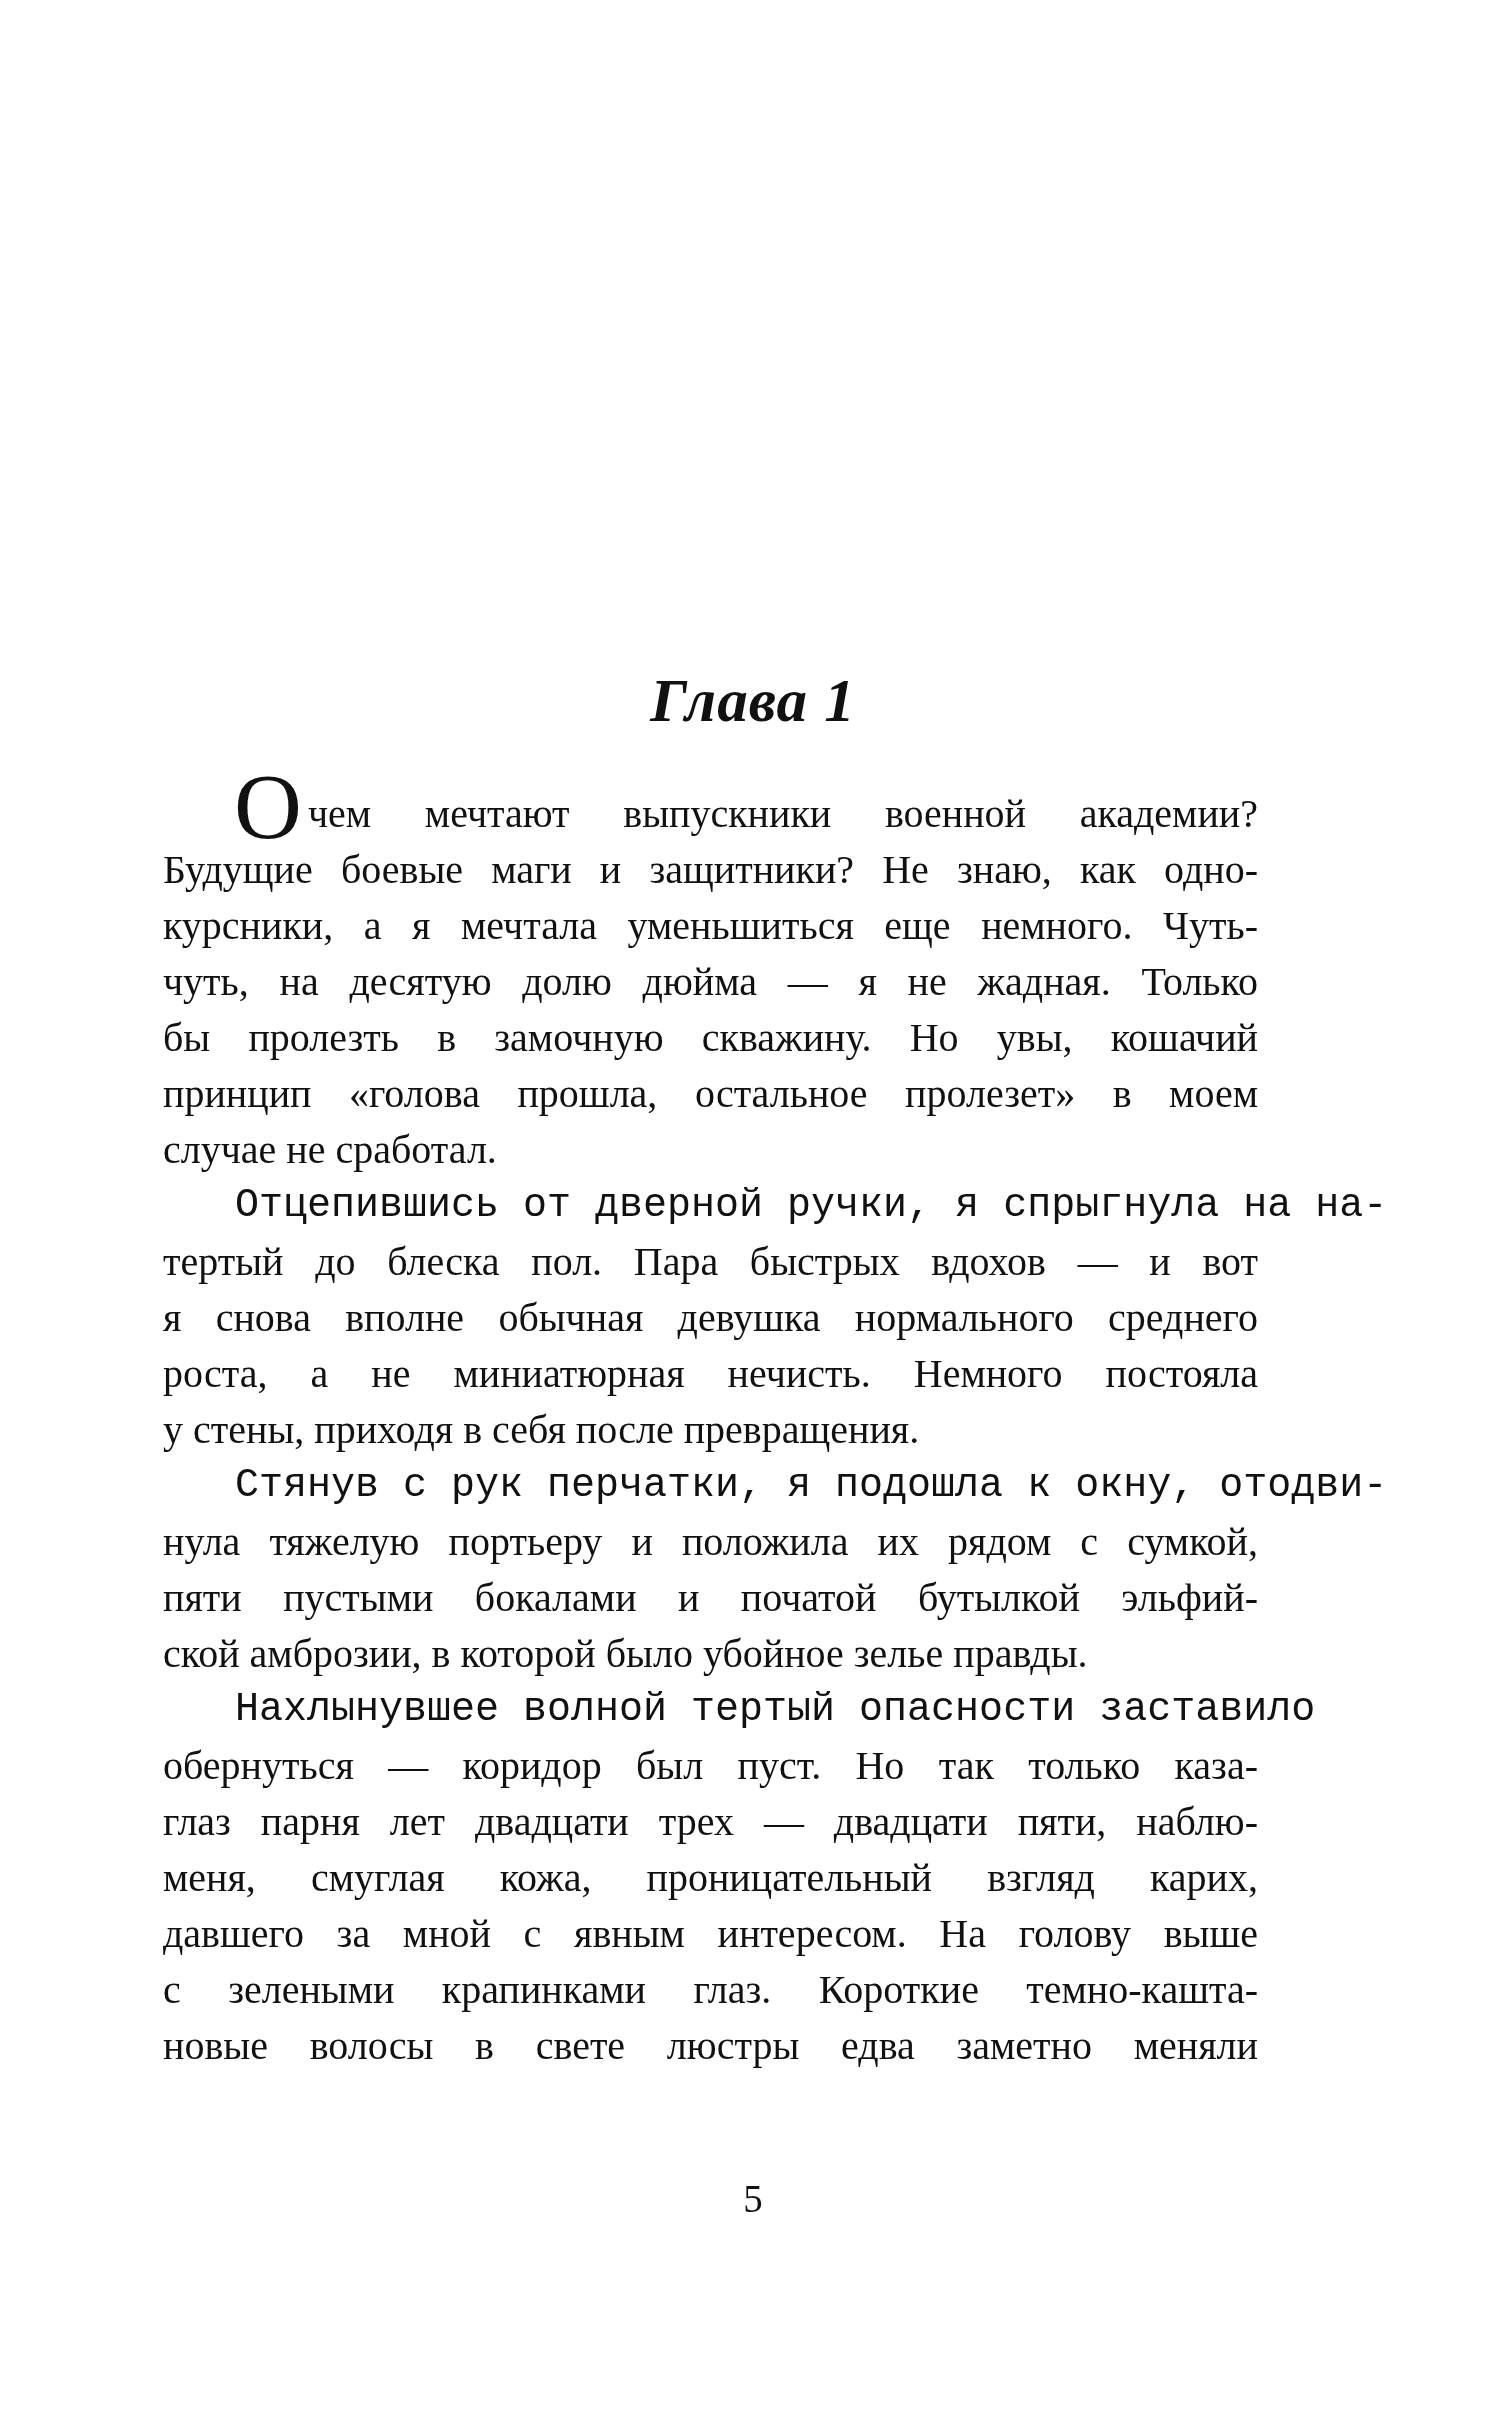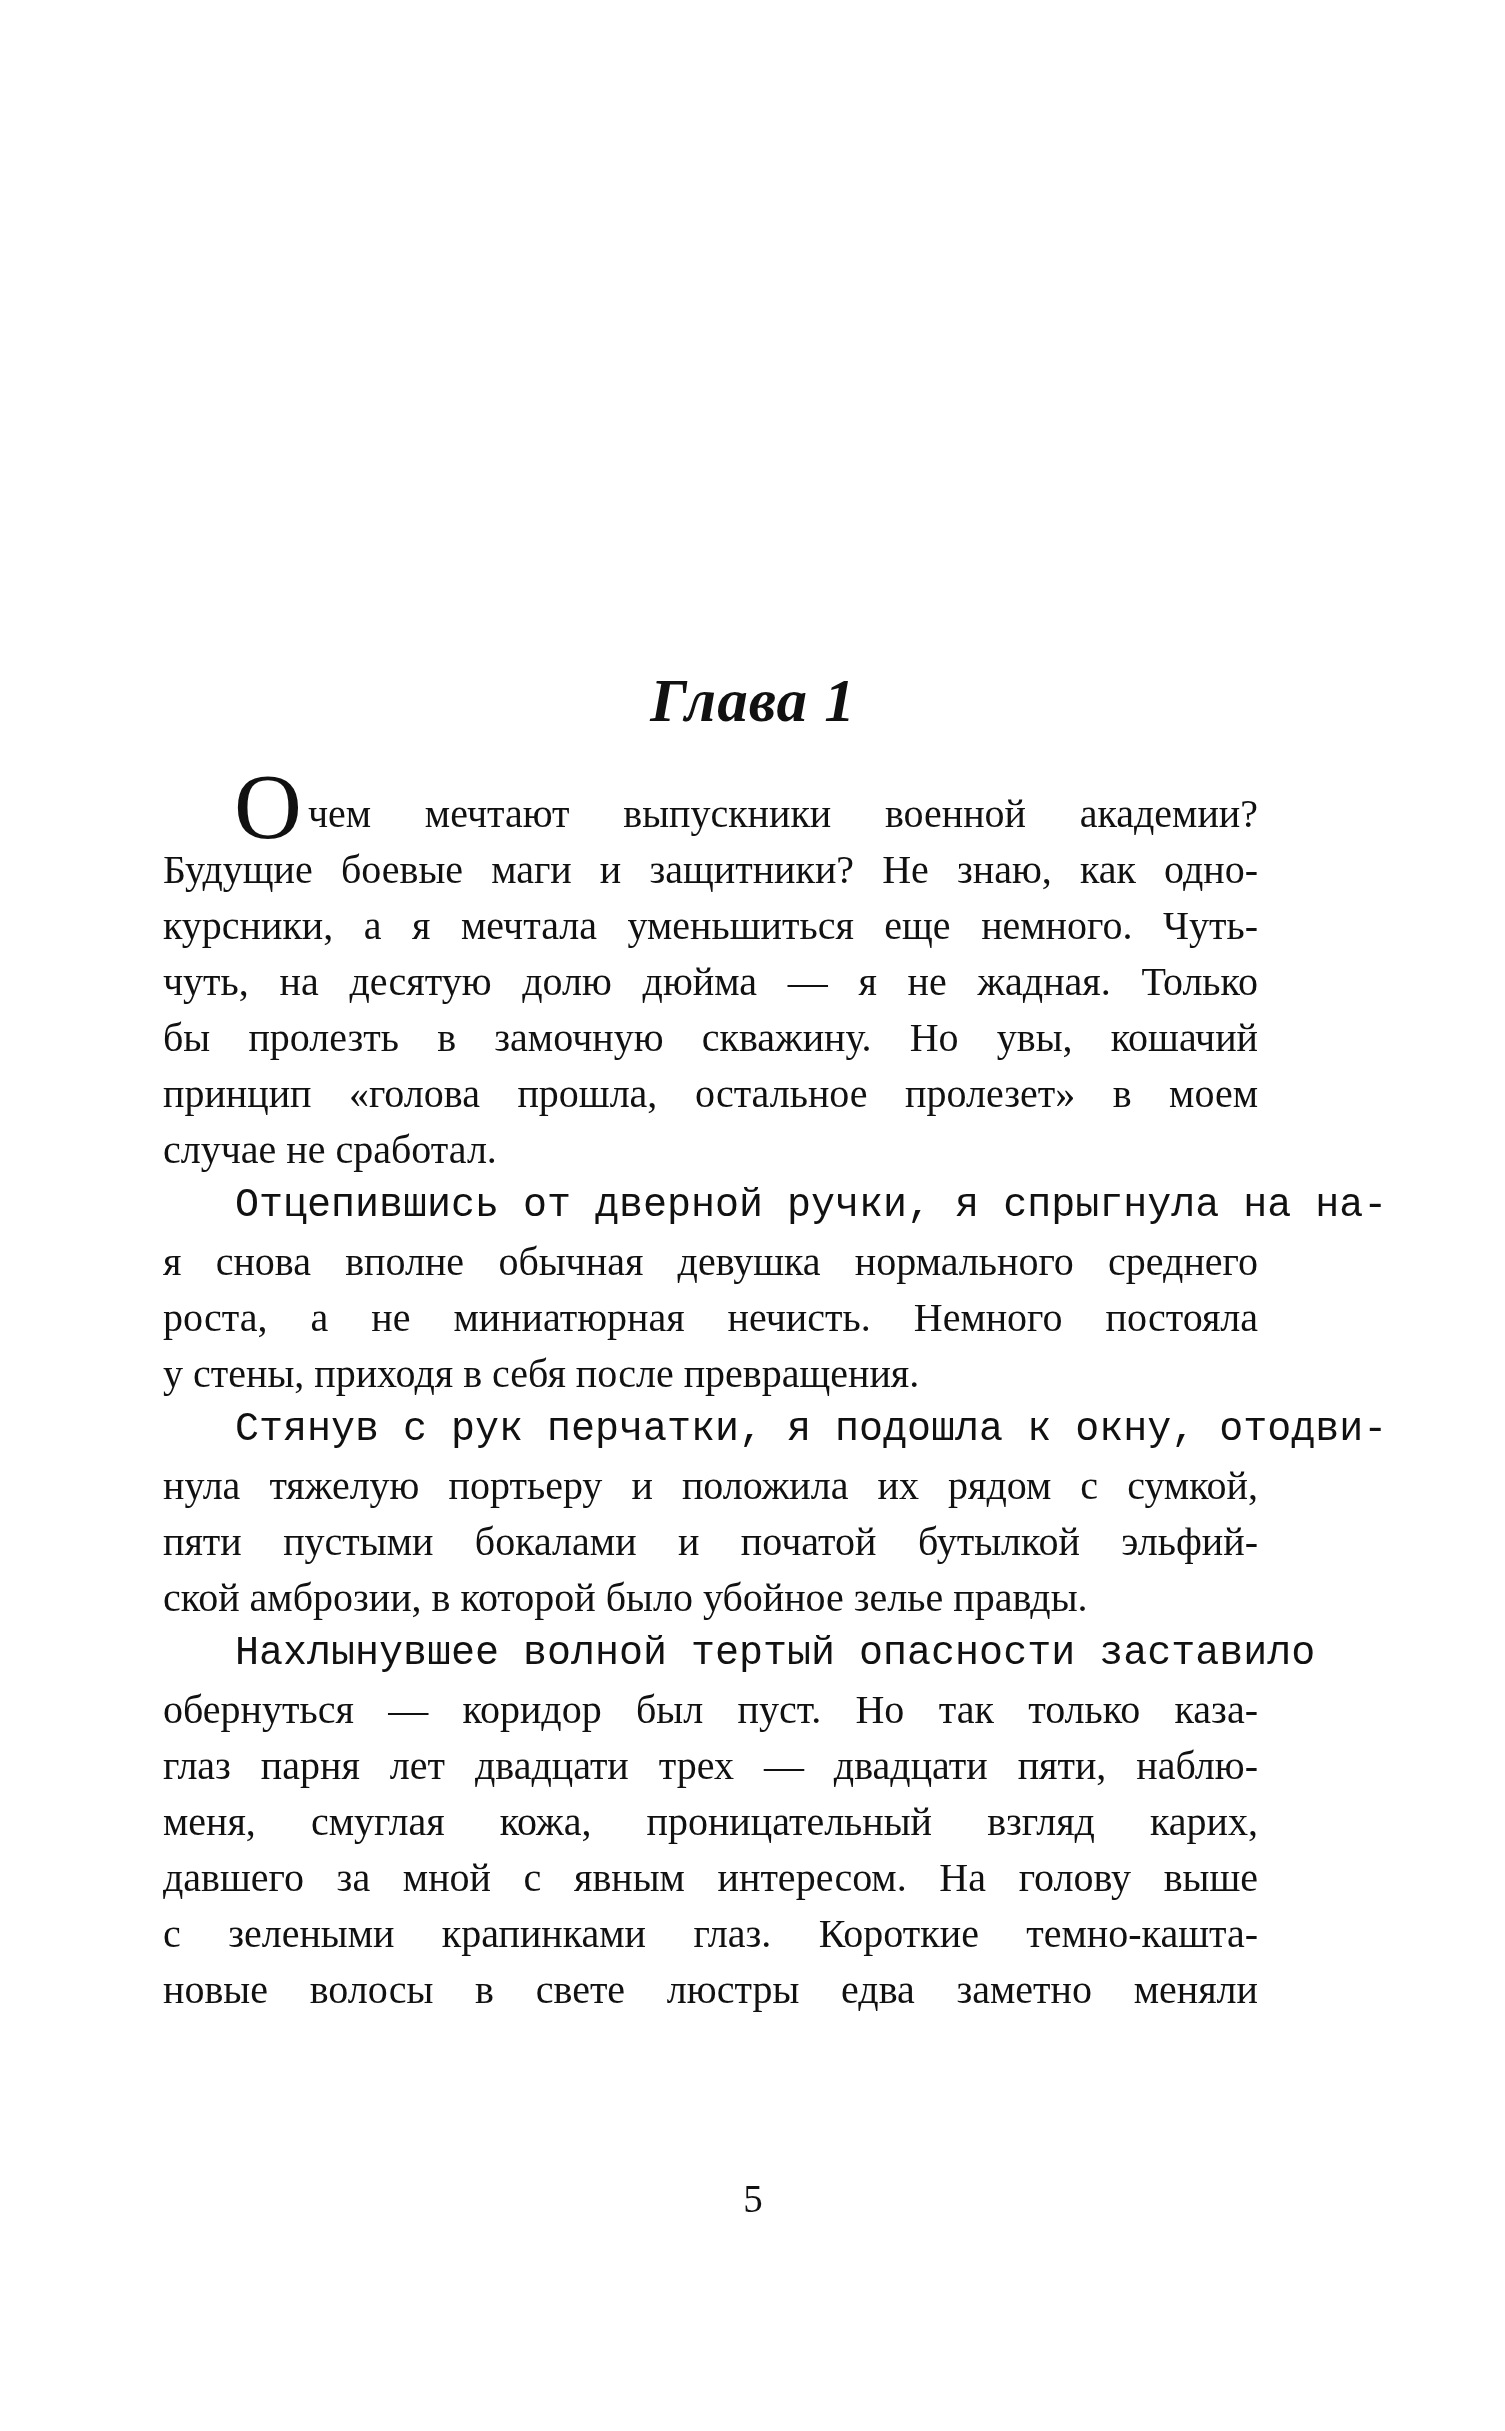--- a/index.html
+++ b/index.html
@@ -98,20 +98,21 @@
       <div class="line">Будущие боевые маги и защитники? Не знаю, как одно-</div>
       <div class="line">курсники, а я мечтала уменьшиться еще немного. Чуть-</div>
       <div class="line">чуть, на десятую долю дюйма — я не жадная. Только</div>
       <div class="line">бы пролезть в замочную скважину. Но увы, кошачий</div>
       <div class="line">принцип «голова прошла, остальное пролезет» в моем</div>
       <div class="line last">случае не сработал.</div>
     </div>
 
     <div class="paragraph">
       <div class="line indent">Отцепившись от дверной ручки, я спрыгнула на на-</div>
+      <div class="line">тертый до блеска пол. Пара быстрых вдохов — и вот</div>
       <div class="line">я снова вполне обычная девушка нормального среднего</div>
       <div class="line">роста, а не миниатюрная нечисть. Немного постояла</div>
       <div class="line last">у стены, приходя в себя после превращения.</div>
     </div>
 
     <div class="paragraph">
       <div class="line indent">Стянув с рук перчатки, я подошла к окну, отодви-</div>
       <div class="line">нула тяжелую портьеру и положила их рядом с сумкой,</div>
       <div class="line">пяти пустыми бокалами и початой бутылкой эльфий-</div>
       <div class="line last">ской амброзии, в которой было убойное зелье правды.</div>

